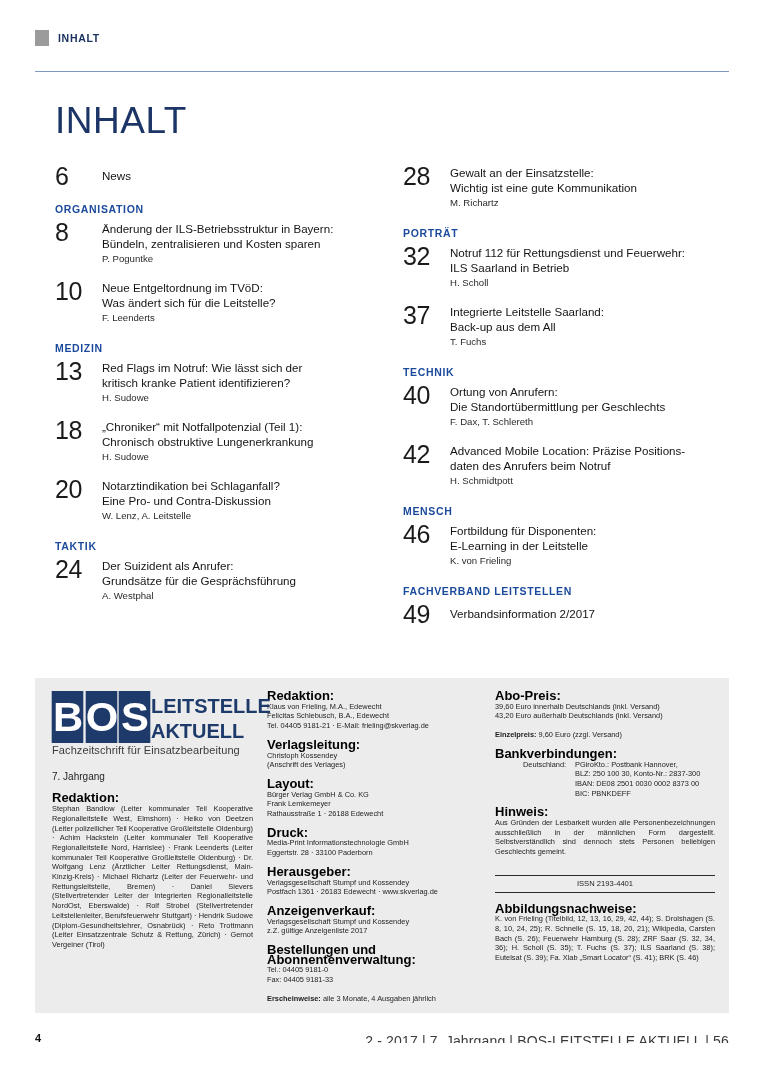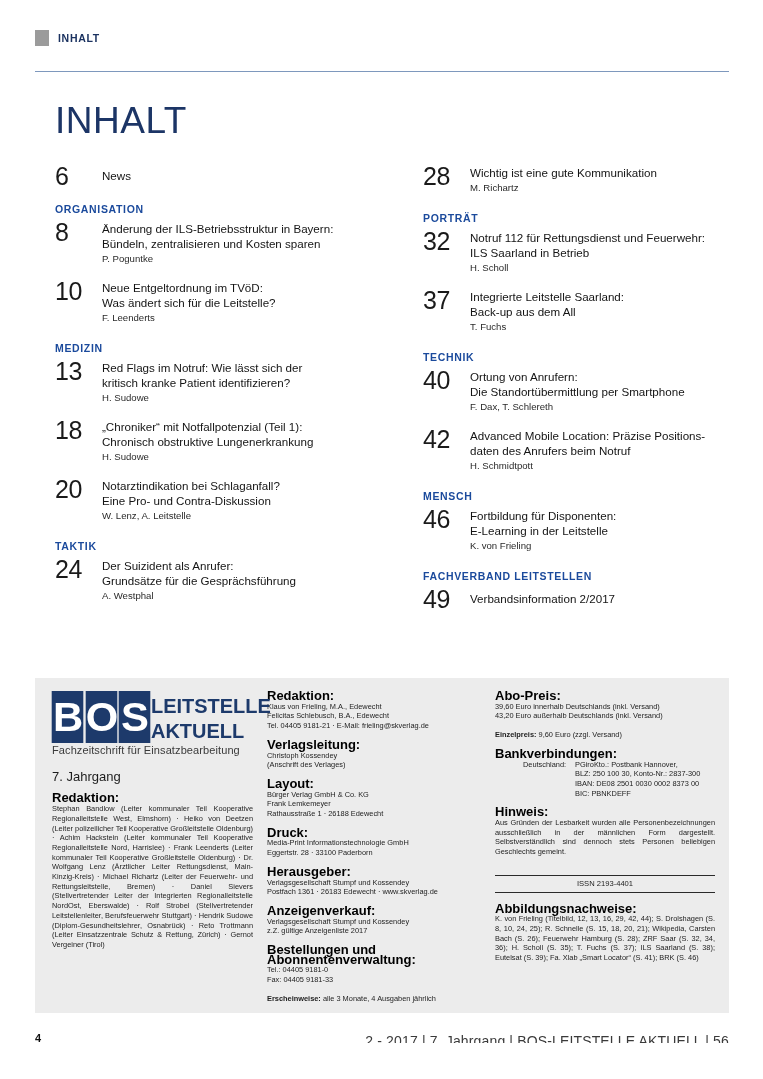--- a/index.html
+++ b/index.html
@@ -36,21 +36,21 @@
     font-family: "Liberation Sans", sans-serif;
   }
 
   
   .toc {
     position: absolute; left: 0; top: 165px; width: 763px;
     display: flex;
   }
   .toc-col { width: 340px; }
   .toc-col.left  { margin-left: 55px; }
-  .toc-col.right { margin-left: 28px; }
+  .toc-col.right { margin-left: 8px; }
 
   .sec-head {
     font-size: 10.5px; font-weight: bold; letter-spacing: .65px;
     color: #1b4a9c; text-transform: uppercase;
     margin-top: 17px; margin-bottom: 6px;
   }
 
   .entry { display: flex; margin-bottom: 14px; align-items: flex-start; }
   .entry .pg {
     width: 47px; flex: 0 0 47px;
@@ -123,21 +123,21 @@
     position: absolute; display: block; border: 1.6px solid #b9b9b9;
     border-radius: 50%; border-color: transparent #b9b9b9 transparent transparent;
   }
   .logo-swoosh i:nth-child(1){ width: 30px; height: 46px; left: -12px; top: -8px;}
   .logo-swoosh i:nth-child(2){ width: 22px; height: 38px; left: -8px;  top: -4px;}
   .logo-swoosh i:nth-child(3){ width: 14px; height: 30px; left: -4px;  top: 0px;}
   .logo-tag {
     font-size: 11px; color: #3a3a3a; letter-spacing: .1px;
     margin-top: 3px; font-family: "Liberation Sans", sans-serif;
   }
-  .jahrgang { font-size: 13px; color: #1d1d1d; margin-bottom: 12px; }
+  .jahrgang { font-size: 10px; color: #1d1d1d; margin-bottom: 12px; }
 
   .bank-grid { display: flex; }
   .bank-grid .bk-l { width: 52px; flex: 0 0 52px; margin-left: 28px; }
   .bank-grid .bk-r { flex: 1; }
 
   .issn-box {
     margin: 18px 0 11px 0;
     border-top: 1.3px solid #2a2a2a; border-bottom: 1.3px solid #2a2a2a;
     padding: 3px 0; text-align: center; font-size: 7.6px; color: #1d1d1d;
   }
@@ -223,20 +223,21 @@
             <div class="tl">Der Suizident als Anrufer:</div>
             <div class="tl">Grundsätze für die Gesprächsführung</div>
             <div class="au">A. Westphal</div>
           </div>
         </div>
       </div>
     <div class="toc-col right" id="col-right">
         <div class="entry">
           <div class="pg">28</div>
           <div class="body">
+            <div class="tl">Gewalt an der Einsatzstelle:</div>
             <div class="tl">Wichtig ist eine gute Kommunikation</div>
             <div class="au">M. Richartz</div>
           </div>
         </div>
         <div class="sec-head">PORTRÄT</div>
         <div class="entry">
           <div class="pg">32</div>
           <div class="body">
             <div class="tl">Notruf 112 für Rettungsdienst und Feuerwehr:</div>
             <div class="tl">ILS Saarland in Betrieb</div>
@@ -249,21 +250,21 @@
             <div class="tl">Integrierte Leitstelle Saarland:</div>
             <div class="tl">Back-up aus dem All</div>
             <div class="au">T. Fuchs</div>
           </div>
         </div>
         <div class="sec-head">TECHNIK</div>
         <div class="entry">
           <div class="pg">40</div>
           <div class="body">
             <div class="tl">Ortung von Anrufern:</div>
-            <div class="tl">Die Standortübermittlung per Smartphone</div>
+            <div class="tl">Die Standortübermittlung per Geschlechts</div>
             <div class="au">F. Dax, T. Schlereth</div>
           </div>
         </div>
         <div class="entry">
           <div class="pg">42</div>
           <div class="body">
             <div class="tl">Advanced Mobile Location: Präzise Positions-</div>
             <div class="tl">daten des Anrufers beim Notruf</div>
             <div class="au">H. Schmidtpott</div>
           </div>

